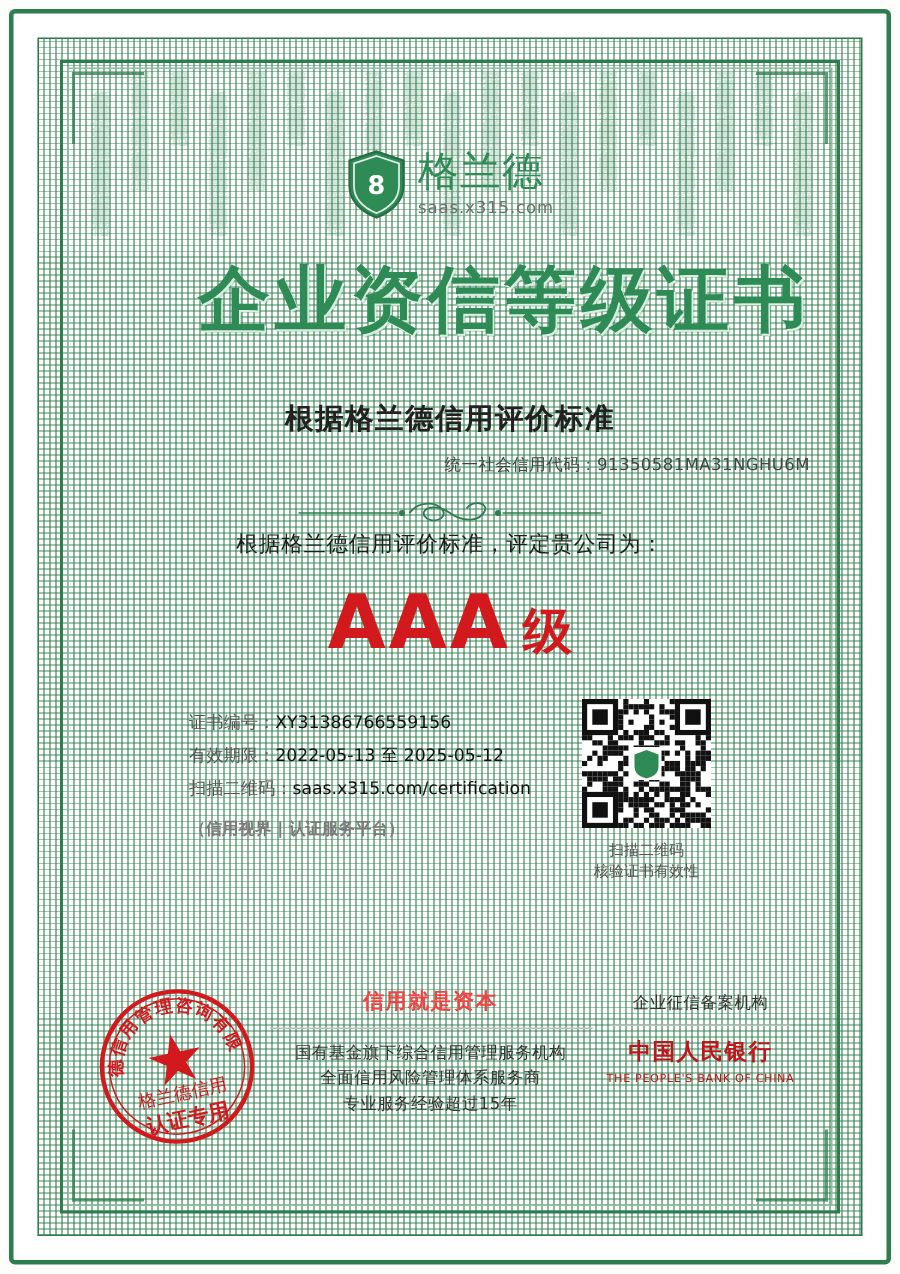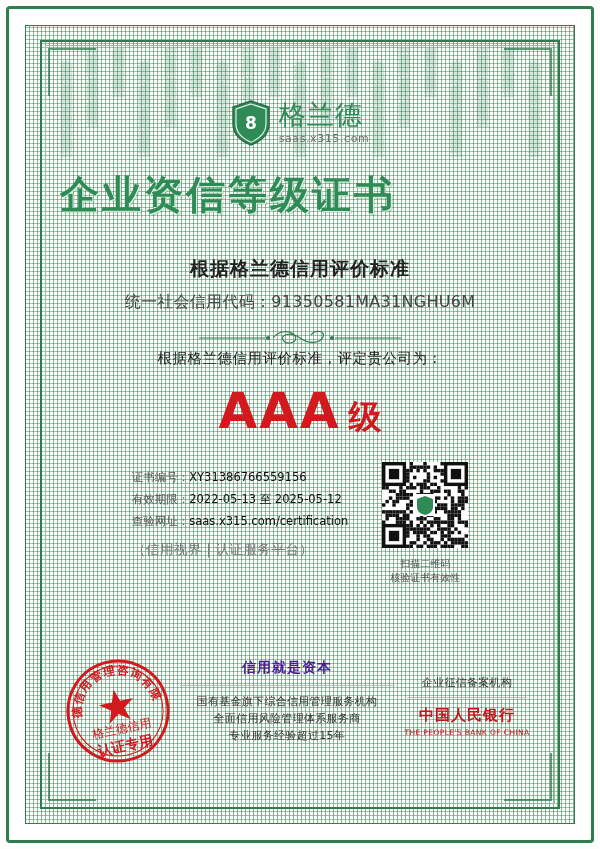--- a/index.html
+++ b/index.html
@@ -126,42 +126,42 @@
   .logo-sub {
     font-size: 11px;
     color: #6f6f6f;
     letter-spacing: .6px;
     margin-top: 3px;
   }
 
   
   .main-title {
     margin-top: 22px;
-    text-align: left;
-    font-size: 39px;
+    text-align: right;
+    font-size: 48px;
     font-weight: bold;
     letter-spacing: 3px;
     color: #2f8b55;
     text-shadow: 1px 1px 0 #d9efe2, 2px 2px 0 rgba(47,139,85,.25);
     font-family: Liberation Serif, serif;
   }
 
   
   .company {
     margin-top: 34px;
     text-align: center;
     font-size: 19px;
     font-weight: bold;
     color: #222;
     letter-spacing: 1px;
   }
   .credit-code {
     margin-top: 10px;
-    text-align: center;
-    font-size: 16px;
+    text-align: right;
+    font-size: 11px;
     color: #444;
     letter-spacing: .3px;
   }
 
   
   .divider {
     margin: 14px auto 0;
     width: 210px;
     height: 22px;
     position: relative;
@@ -210,21 +210,22 @@
     color: #333;
     line-height: 22px;
     padding-top: 4px;
   }
   .detail-row { white-space: nowrap; }
   .detail-label { color: #555; }
   .detail-value { color: #111; }
   .detail-note {
     margin-top: 6px;
     color: #7a7a7a;
-    font-size: 14px;
+    font-size: 11px;
+    font-weight: bold;
   }
 
   .qr-wrap { text-align: center; }
   .qr {
     width: 86px; height: 86px;
     position: relative;
     background: #fff;
   }
   .qr-caption {
     margin-top: 9px;
@@ -248,38 +249,38 @@
     margin-left: -4px;
   }
   .footer-center {
     text-align: center;
     margin-top: 6px;
     flex: 1;
   }
   .fc-title {
     font-size: 14px;
     font-weight: bold;
-    color: #4c1d95;
+    color: #ef4444;
     letter-spacing: 1px;
   }
   .fc-rule {
     margin: 8px auto 7px;
     width: 215px;
     height: 1px;
     background: #bdbdbd;
   }
   .fc-line {
     font-size: 11px;
     color: #333;
     line-height: 17px;
     letter-spacing: .3px;
   }
   .footer-right {
     text-align: center;
-    margin-top: 22px;
+    margin-top: 8px;
     min-width: 138px;
   }
   .fr-top {
     font-size: 11px;
     color: #333;
     letter-spacing: .3px;
   }
   .fr-divider {
     margin: 7px auto 8px;
     width: 120px;
@@ -380,21 +381,21 @@
 
     <div class="detail-area">
       <div class="detail-list">
         <div class="detail-row">
           <span class="detail-label">证书编号：</span><span class="detail-value">XY31386766559156</span>
         </div>
         <div class="detail-row">
           <span class="detail-label">有效期限：</span><span class="detail-value">2022-05-13 至 2025-05-12</span>
         </div>
         <div class="detail-row">
-          <span class="detail-label">查验网址：</span><span class="detail-value">saas.x315.com/certification</span>
+          <span class="detail-label">扫描二维码：</span><span class="detail-value">saas.x315.com/certification</span>
         </div>
         <div class="detail-note">（信用视界 | 认证服务平台）</div>
       </div>
 
       <div class="qr-wrap">
         <div class="qr">
           <svg width="86" height="86" viewBox="0 0 86 86" id="qrsvg">
             <rect width="86" height="86" fill="#ffffff"></rect>
           <rect x="27.52" y="0.00" width="3.44" height="3.44" fill="#111"></rect>
               <rect x="41.28" y="0.00" width="3.44" height="3.44" fill="#111"></rect>

